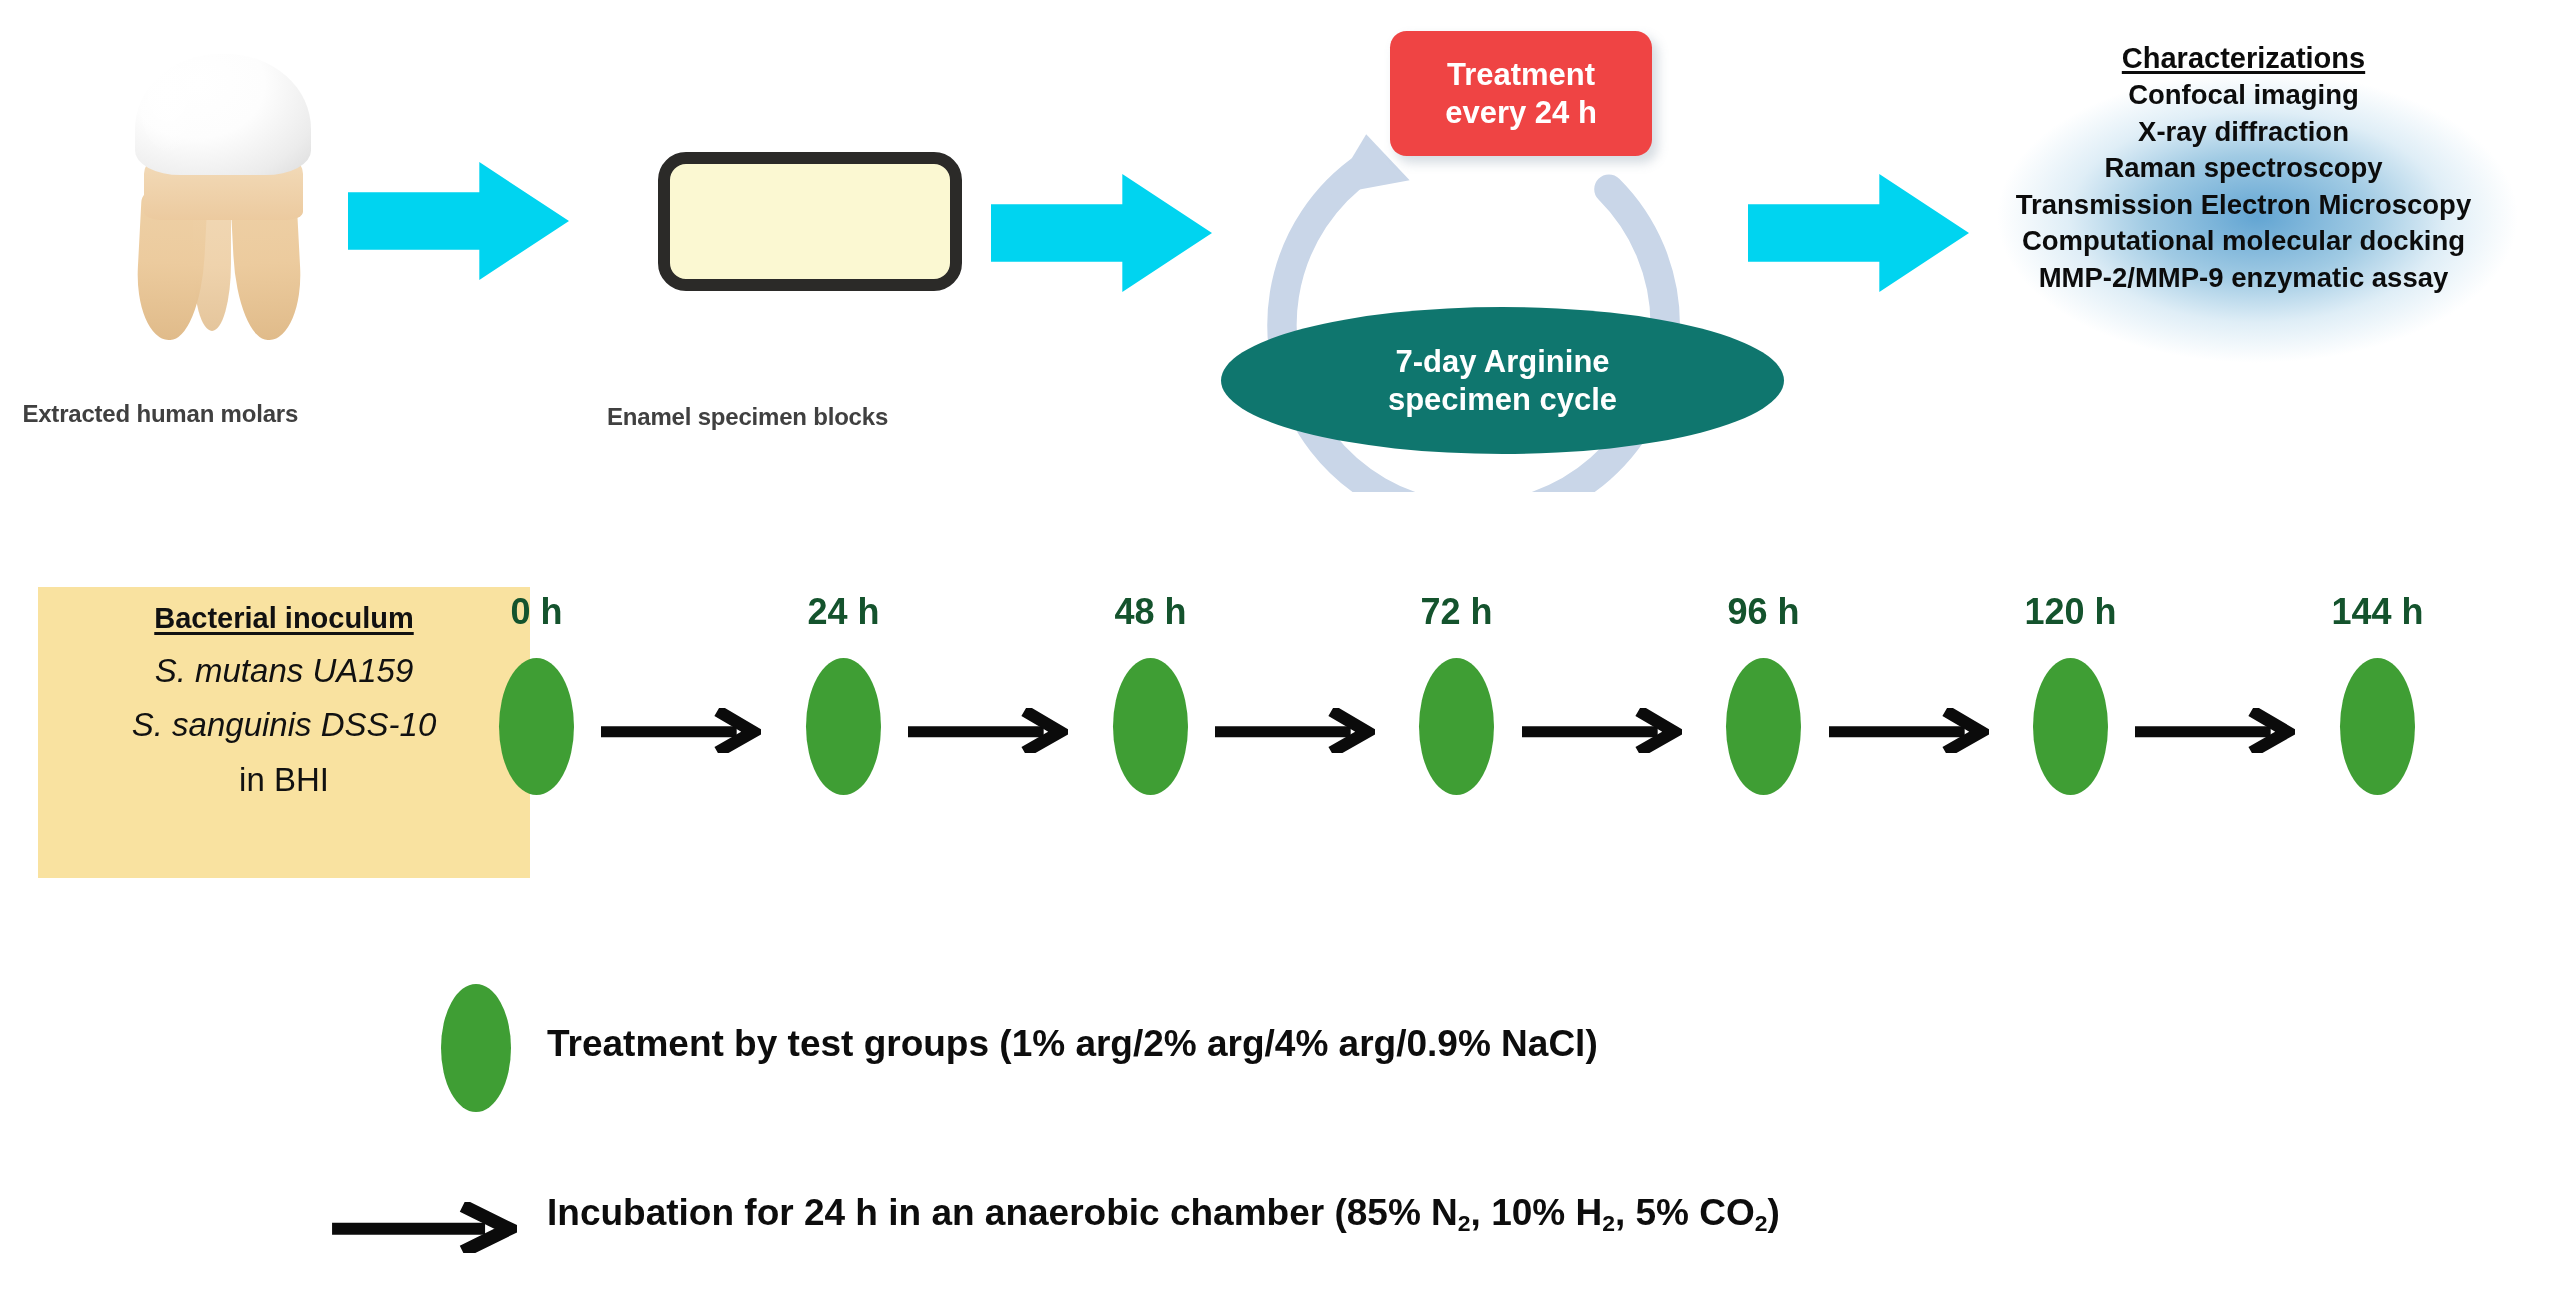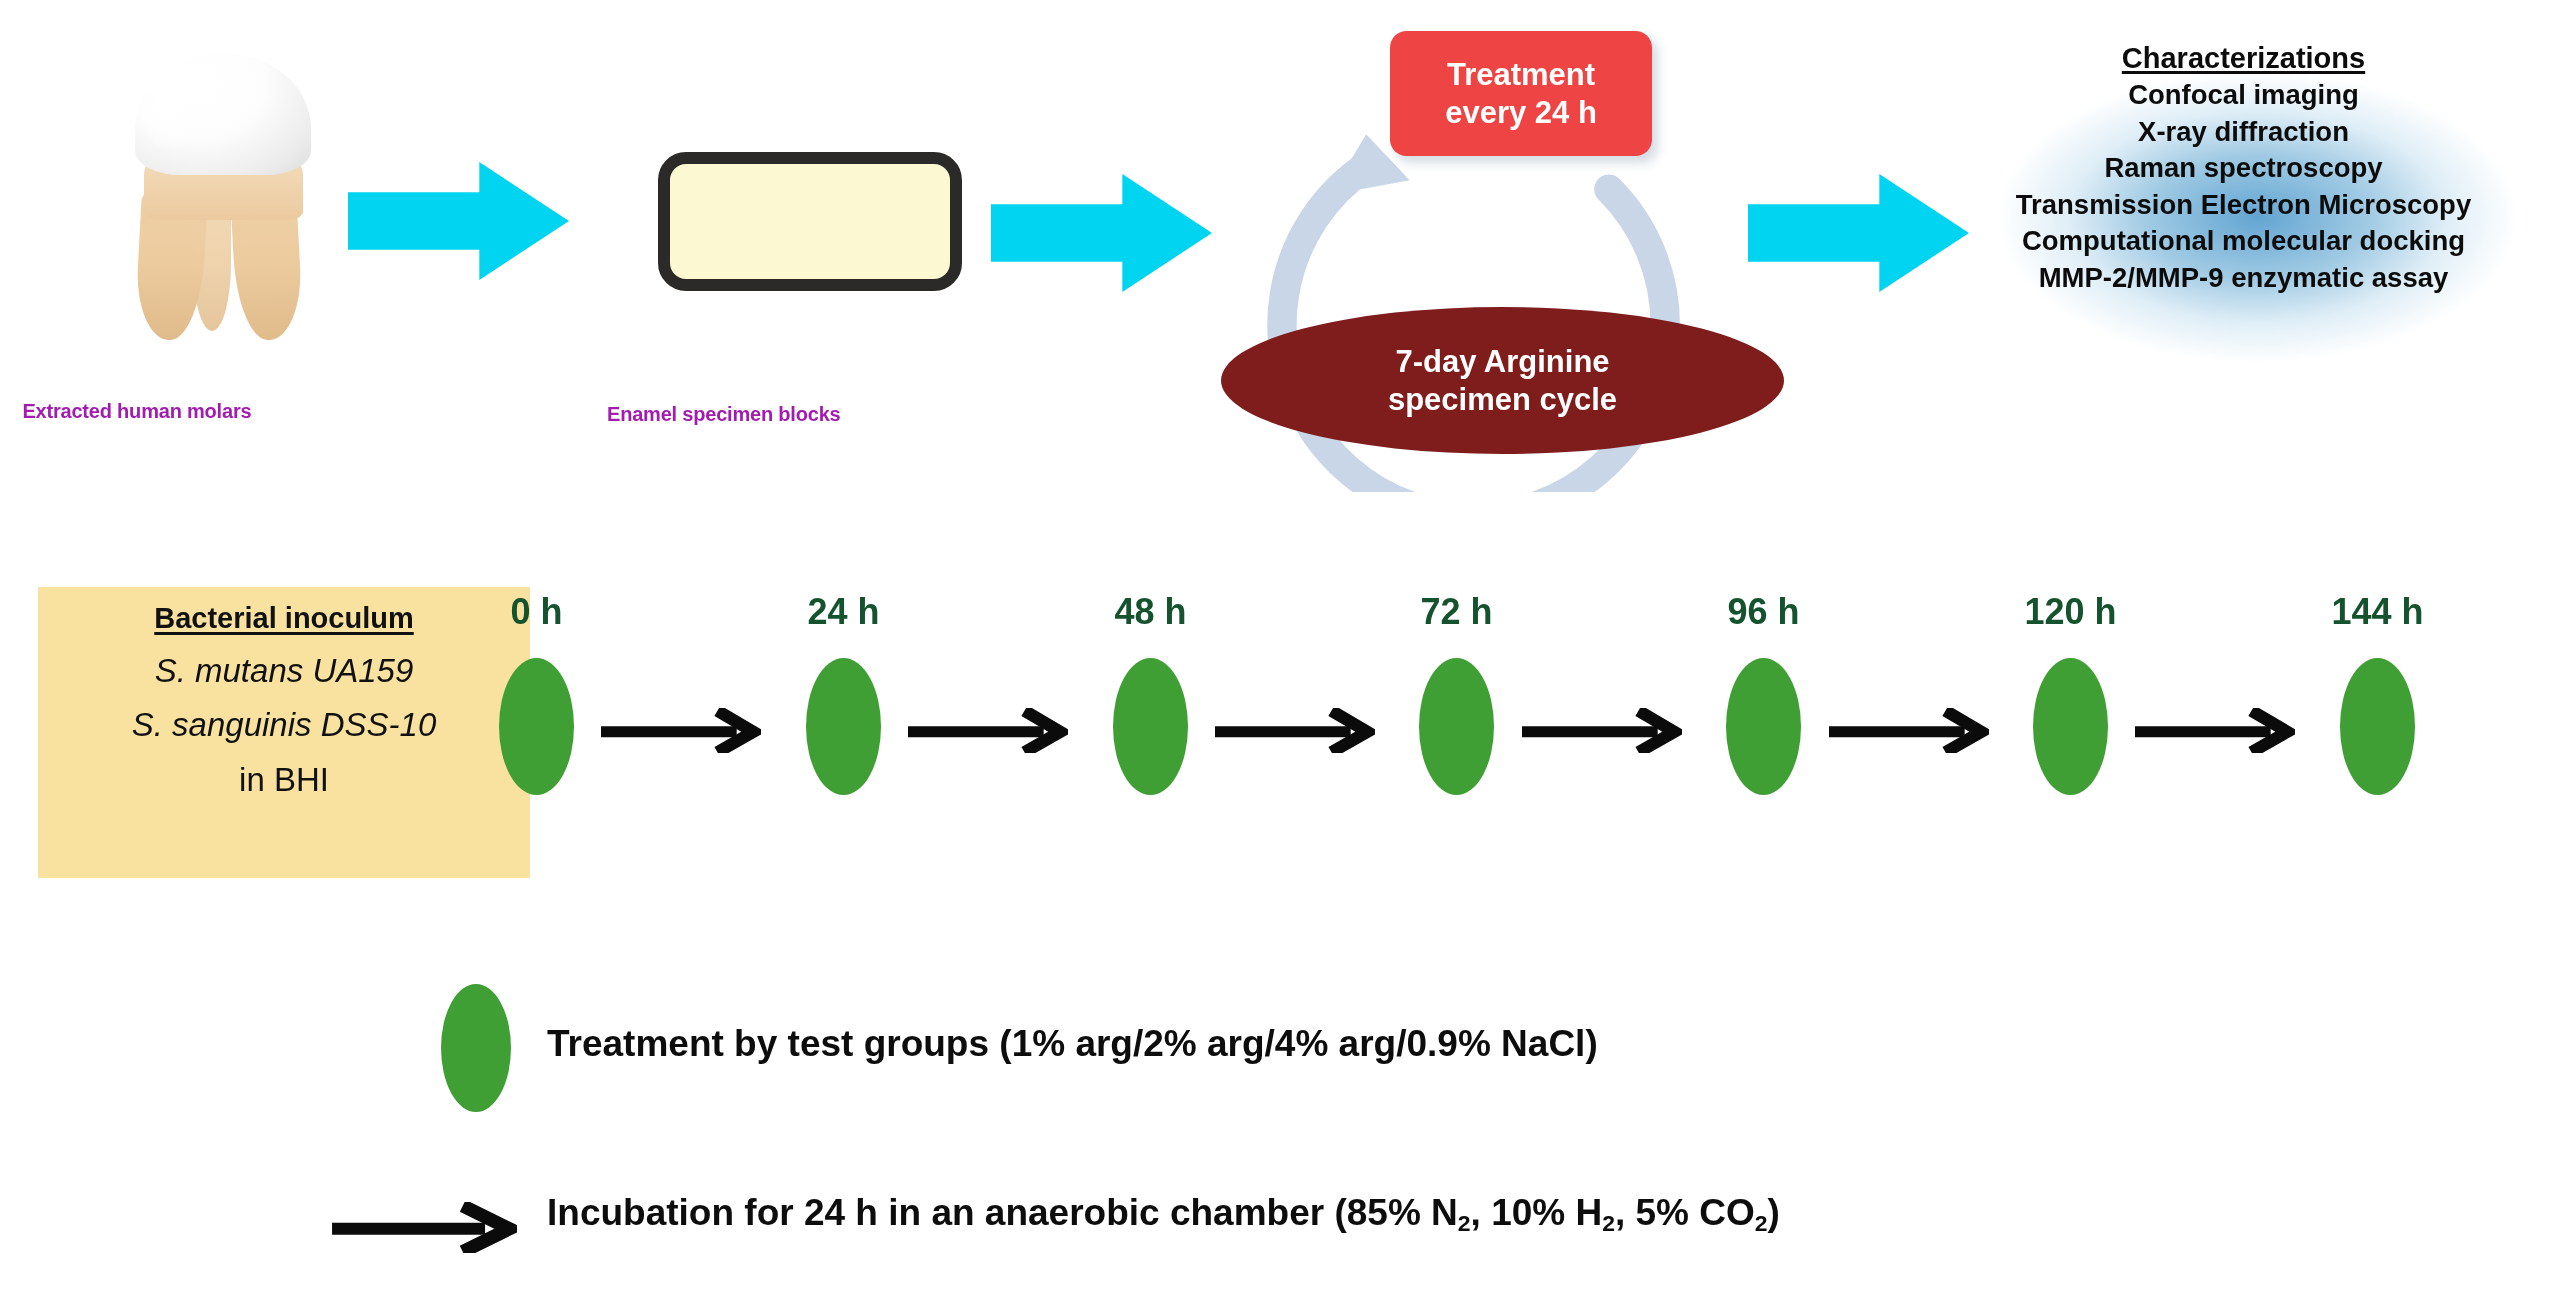--- a/index.html
+++ b/index.html
@@ -60,45 +60,45 @@
   .cyan-arrow { height: 128px; }
   .cyan-arrow svg { width: 100%; height: 100%; display:block; }
 
   #cyan-arrow-1 { left: 348px;  top: 157px; width: 221px; }
   #cyan-arrow-2 { left: 991px; top: 169px; width: 221px; }
   #cyan-arrow-3 { left: 1748px; top: 169px; width: 221px; }
 
   
   .caption {
     font-weight: bold;
-    font-size: 20px;
+    font-size: 24px;
     letter-spacing: -0.2px;
     white-space: nowrap;
-    color: #a21caf;
+    color: #404040;
   }
   #caption-molars   { left: 22.4px;  top: 400px; }
   #caption-enamel   { left: 607px; top: 403px; }
 
   
   #cycle-ring { left: 1218px; top: 64px; width: 511px; height: 428px; }
   #cycle-ring svg { width:100%; height:100%; display:block; }
 
   #treatment-box {
     left: 1390px; top: 31px; width: 262px; height: 125px;
     background: #ef4444;
     border-radius: 16.6px;
     box-shadow: 5.1px 6.4px 10.2px rgba(120,140,160,.30);
     display: flex; flex-direction: column;
     align-items: center; justify-content: center;
     color: #ffffff; font-weight: bold; font-size: 31px; line-height: 1.22;
   }
 
   #cycle-ellipse {
     left: 1221px; top: 307px; width: 563px; height: 147px;
-    background: #7f1d1d;
+    background: #0f766e;
     border-radius: 50%;
     display: flex; flex-direction: column;
     align-items: center; justify-content: center;
     color: #ffffff; font-weight: bold; font-size: 31px; line-height: 1.22;
     text-align: center;
   }
 
   
   #char-glow {
     left: 1905px; top: 19px; width: 678px; height: 396px;

